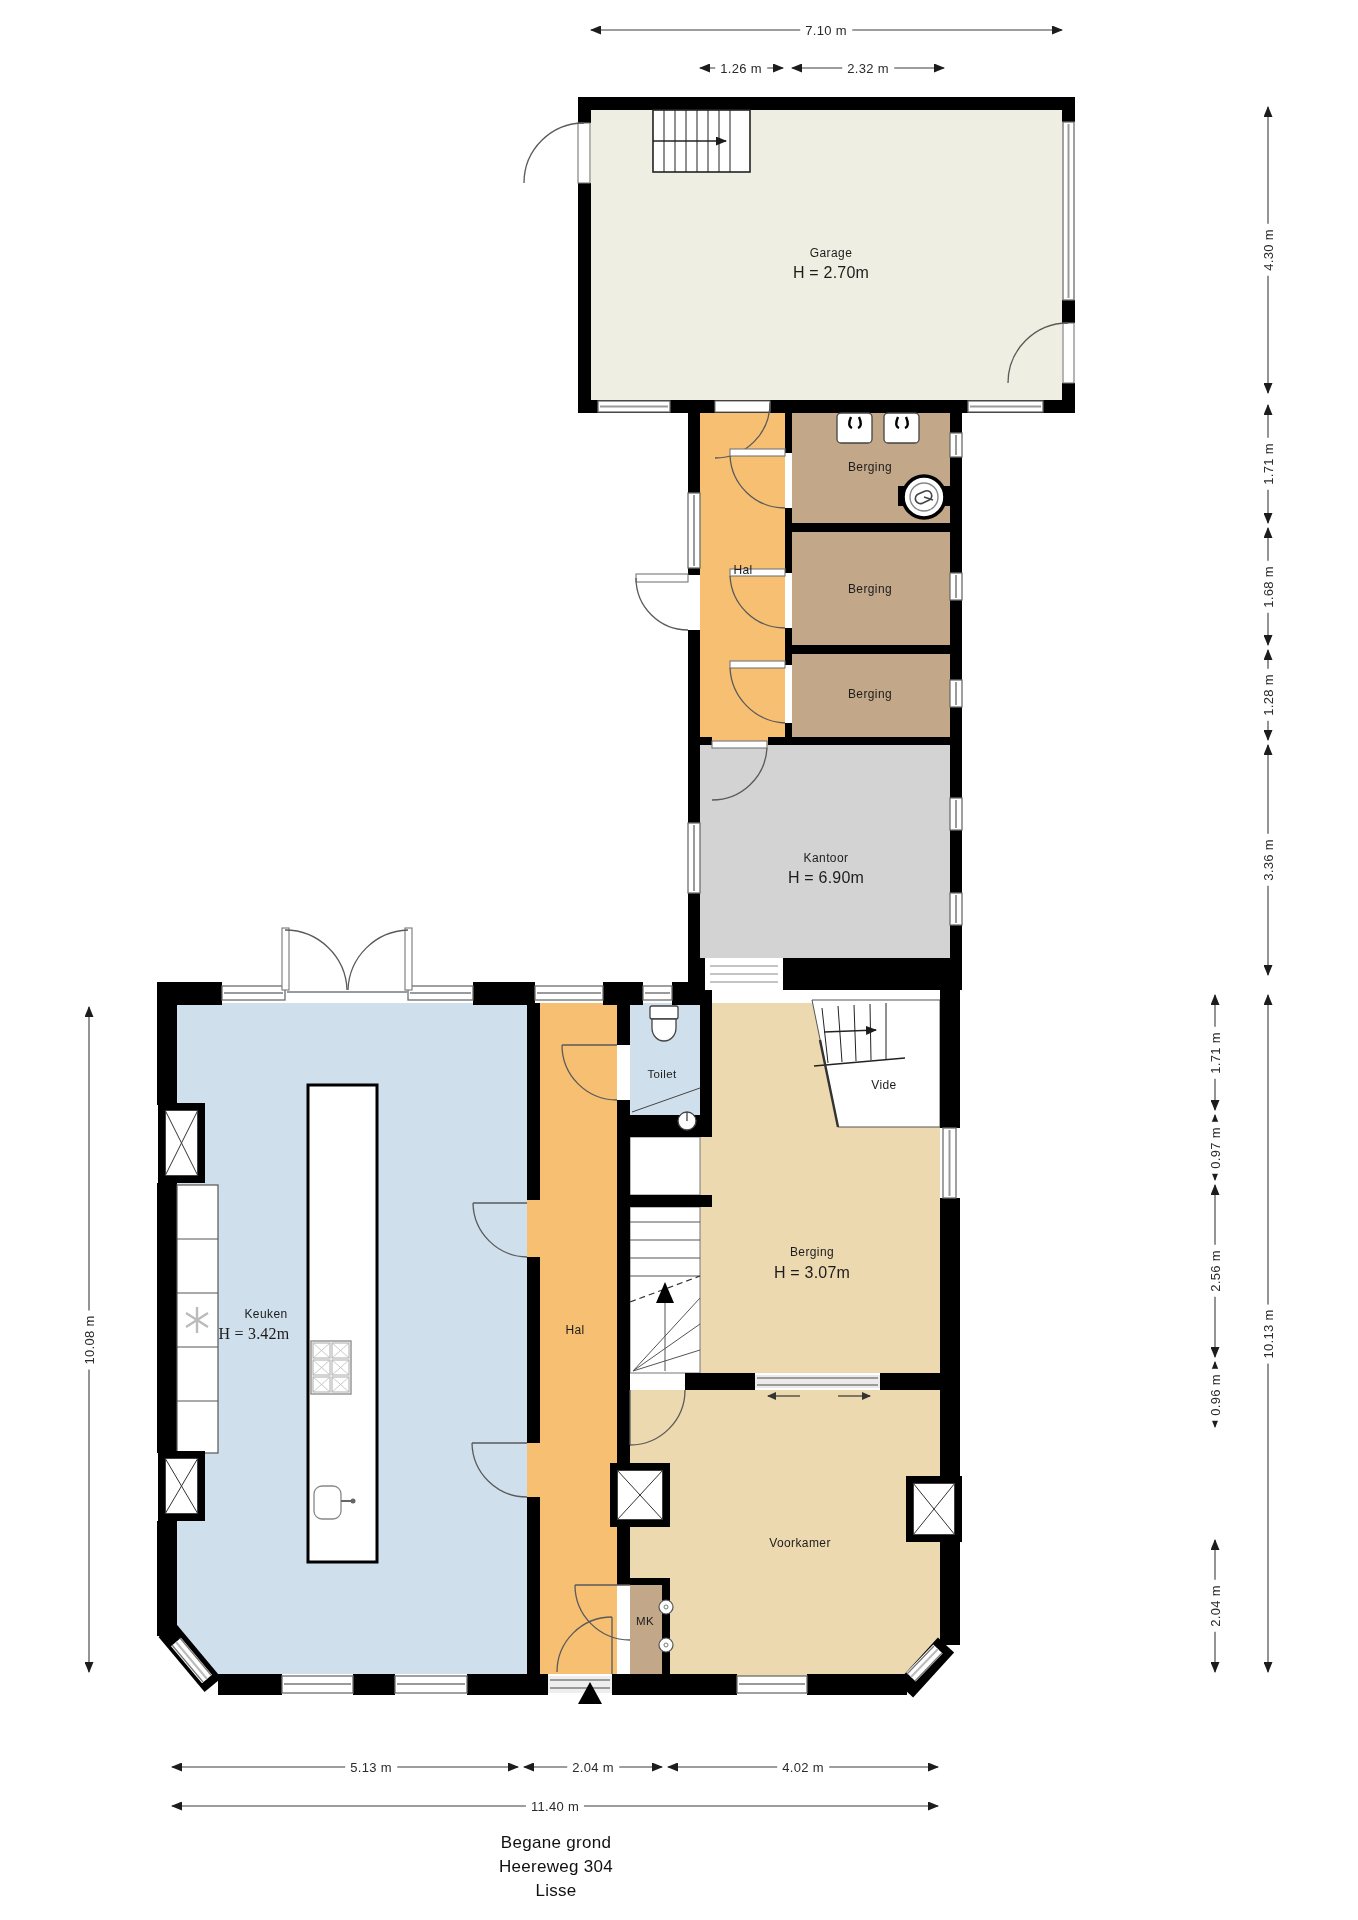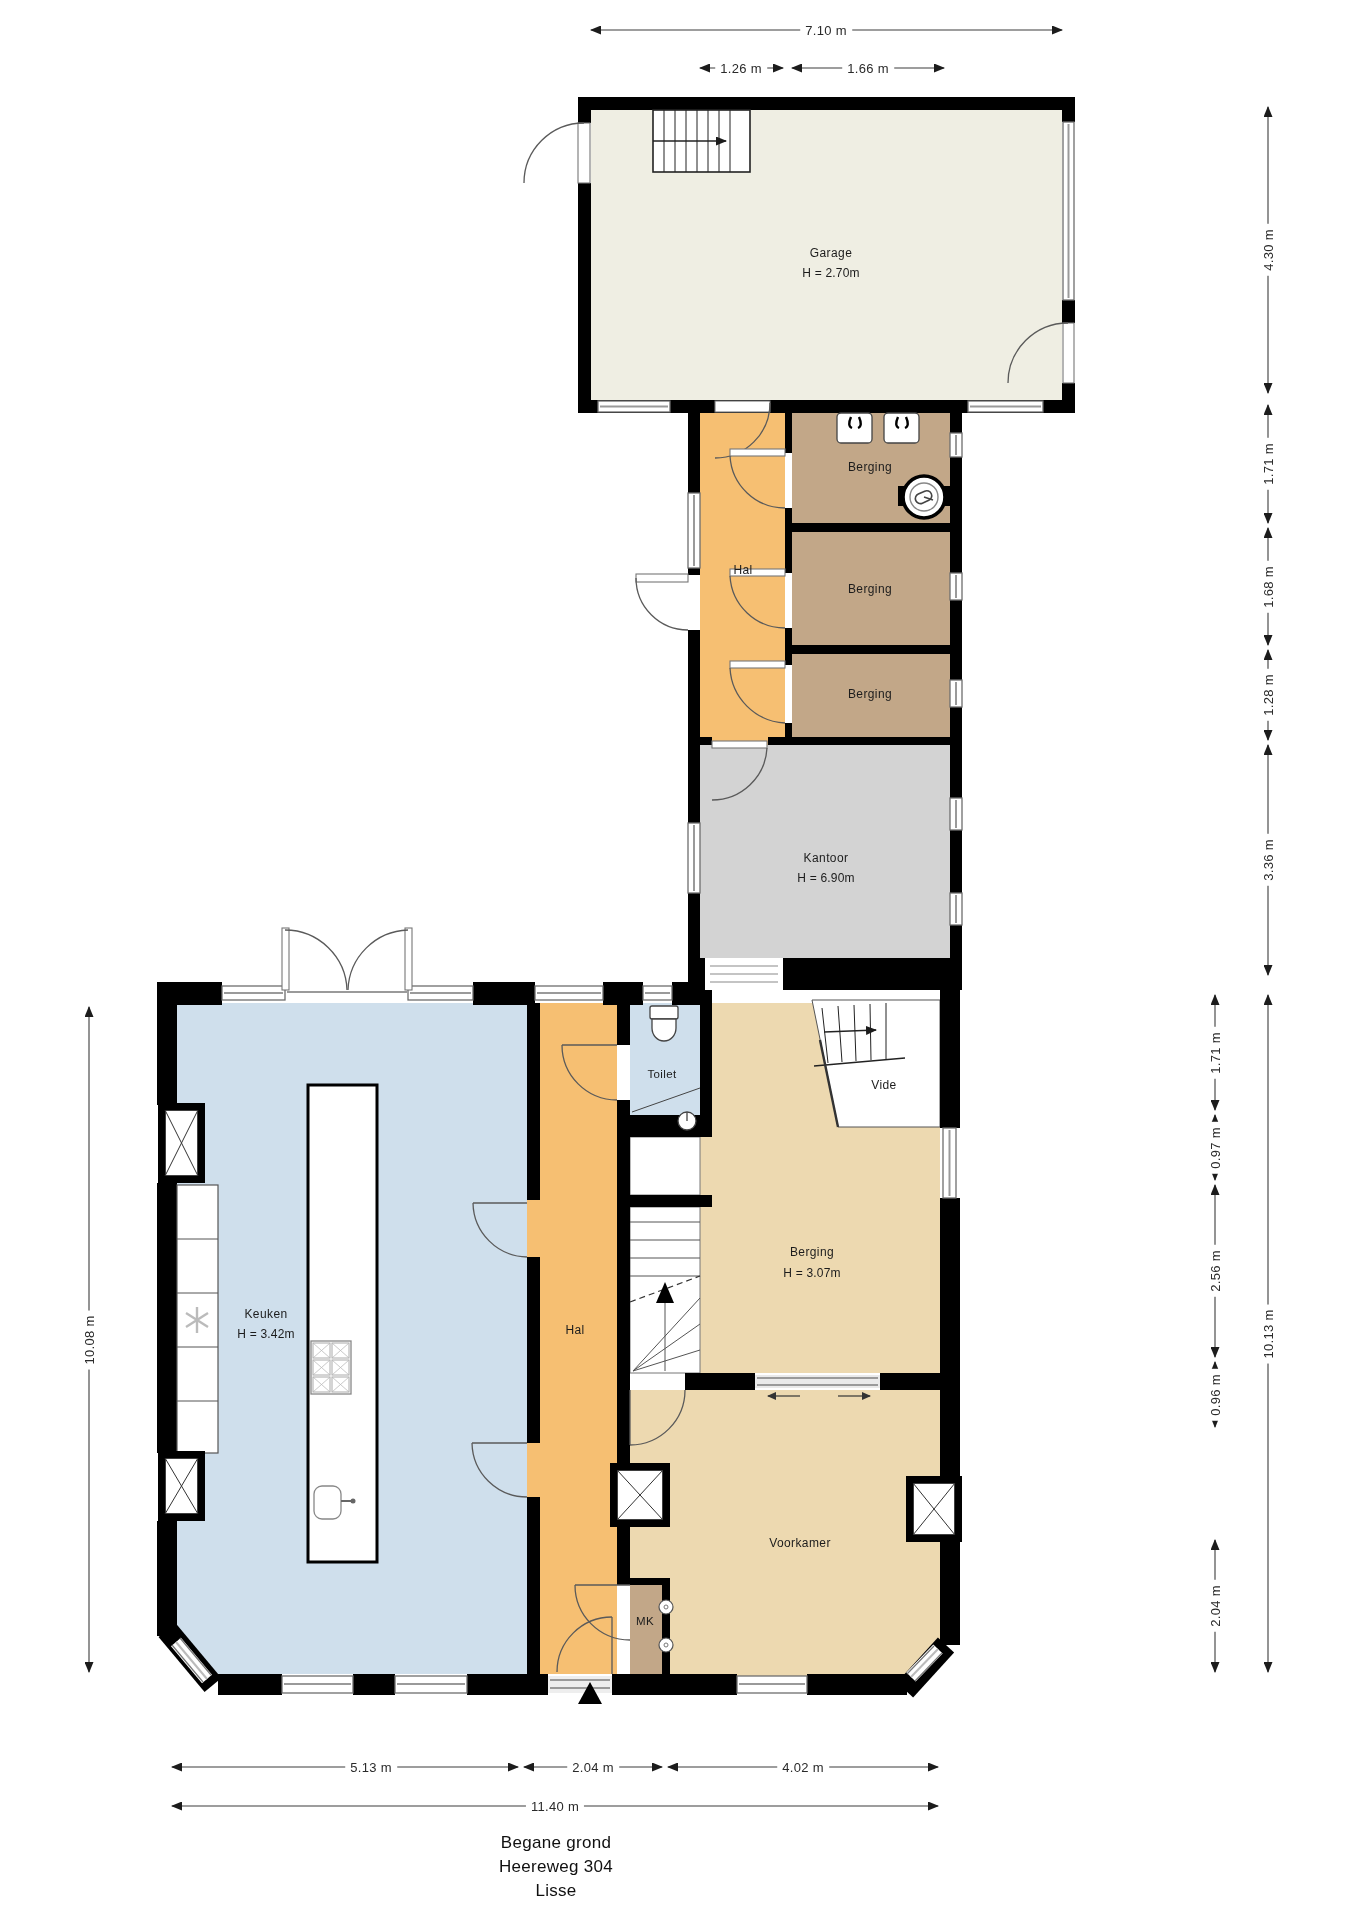--- a/index.html
+++ b/index.html
@@ -16,21 +16,21 @@
   .wall{fill:var(--c-wall);}
   .win{fill:#ffffff;stroke:#6e6e6e;stroke-width:1.3;}
   .winline{stroke:#9a9a9a;stroke-width:2;}
   .door{stroke:#5a5a5a;stroke-width:1.3;fill:none;}
   .leaf{fill:#ffffff;stroke:#777;stroke-width:1.1;}
   .fix{stroke:#444;stroke-width:1.3;fill:#fff;}
   .thin{stroke:#8a8a8a;stroke-width:1.1;fill:none;}
   .dimline{stroke:#3c3c3c;stroke-width:1.1;fill:none;}
   .lbl{position:absolute;transform:translate(-50%,-50%);white-space:nowrap;
        font-size:12px;color:#1c1c1c;text-align:center;letter-spacing:.4px;}
-  .sub{font-size:12px;letter-spacing:.2px;}
+  .sub{font-size:16px;letter-spacing:.2px;}
   .dimtxt{background:#fff;padding:0 5px;font-size:13px;color:#2a2a2a;letter-spacing:.3px;}
   .vdim{transform:translate(-50%,-50%) rotate(-90deg);}
   .titleln{font-size:17px;color:#101010;letter-spacing:.3px;}
   .small{font-size:11.5px;}
 </style>
 </head>
 <body>
 
 <div id="plan">
 
@@ -417,32 +417,32 @@
 
 <div class="lbl" style="left:831px;top:253px;">Garage</div>
 <div class="lbl sub" style="left:831px;top:273px;">H = 2.70m</div>
 <div class="lbl" style="left:743px;top:570px;">Hal</div>
 <div class="lbl" style="left:870px;top:467px;">Berging</div>
 <div class="lbl" style="left:870px;top:589px;">Berging</div>
 <div class="lbl" style="left:870px;top:694px;">Berging</div>
 <div class="lbl" style="left:826px;top:858px;">Kantoor</div>
 <div class="lbl sub" style="left:826px;top:878px;">H = 6.90m</div>
 <div class="lbl" style="left:266px;top:1314px;">Keuken</div>
-<div class="lbl sub" style="left:266px;top:1334px;">H = 3.42m</div>
+<div class="lbl sub" style="left:254px;top:1334px;font-family:Liberation Serif, serif;">H = 3.42m</div>
 <div class="lbl" style="left:575px;top:1330px;">Hal</div>
 <div class="lbl small" style="left:662px;top:1074px;text-align:center;">Toilet</div>
 <div class="lbl" style="left:884px;top:1085px;">Vide</div>
 <div class="lbl" style="left:812px;top:1252px;">Berging</div>
 <div class="lbl sub" style="left:812px;top:1273px;">H = 3.07m</div>
 <div class="lbl" style="left:800px;top:1543px;">Voorkamer</div>
 <div class="lbl small" style="left:645px;top:1621px;">MK</div>
 
 <div class="lbl dimtxt" style="left:826px;top:30px;">7.10 m</div>
 <div class="lbl dimtxt" style="left:741px;top:68px;">1.26 m</div>
-<div class="lbl dimtxt" style="left:868px;top:68px;">1.66 m</div>
+<div class="lbl dimtxt" style="left:868px;top:68px;">2.32 m</div>
 <div class="lbl dimtxt vdim" style="left:1268px;top:250px;">4.30 m</div>
 <div class="lbl dimtxt vdim" style="left:1268px;top:464px;">1.71 m</div>
 <div class="lbl dimtxt vdim" style="left:1268px;top:587px;">1.68 m</div>
 <div class="lbl dimtxt vdim" style="left:1268px;top:695px;">1.28 m</div>
 <div class="lbl dimtxt vdim" style="left:1268px;top:860px;">3.36 m</div>
 <div class="lbl dimtxt vdim" style="left:1215px;top:1053px;">1.71 m</div>
 <div class="lbl dimtxt vdim" style="left:1215px;top:1148px;">0.97 m</div>
 <div class="lbl dimtxt vdim" style="left:1215px;top:1271px;">2.56 m</div>
 <div class="lbl dimtxt vdim" style="left:1215px;top:1395px;">0.96 m</div>
 <div class="lbl dimtxt vdim" style="left:1215px;top:1606px;">2.04 m</div>

